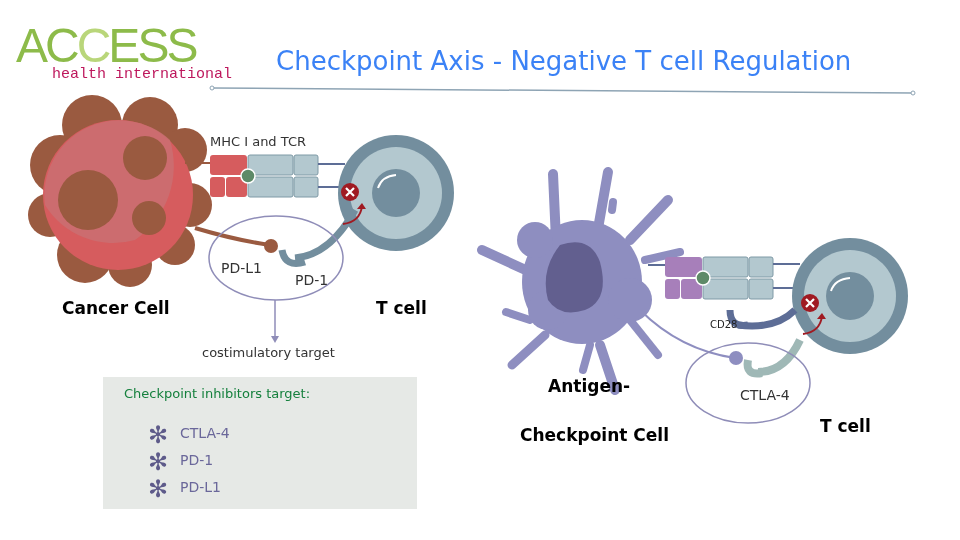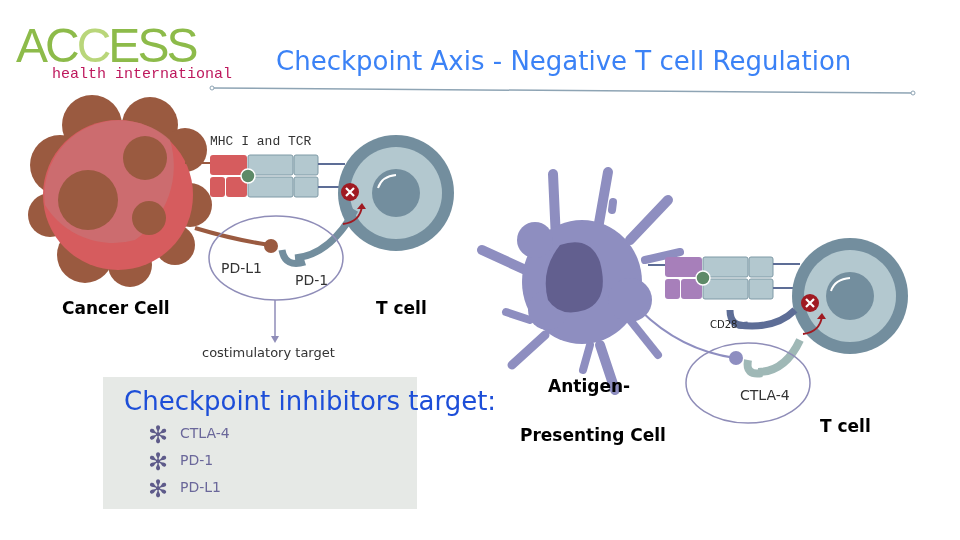--- a/index.html
+++ b/index.html
@@ -6,21 +6,21 @@
   body { width: 960px; height: 540px; background: #ffffff; position: relative; overflow: hidden; font-family: "DejaVu Sans", sans-serif; }
   .abs { position: absolute; }
   .logo-main { left: 16px; top: 22px; font-family: "Liberation Sans", sans-serif; font-size: 48px; letter-spacing: -3px; color: #8dbb4a; line-height: 48px; }
   .logo-main .c2 { color: #b9d67a; }
   .logo-sub { left: 52px; top: 66px; font-family: Liberation Mono, monospace; font-size: 15px; color: #be185d; }
   .title { left: 276px; top: 46px; font-family: "DejaVu Sans", sans-serif; font-size: 26px; color: #3b82f6; letter-spacing: 0px; }
   .label { font-family: "DejaVu Sans", sans-serif; color: #222; }
   .bold { font-weight: bold; font-size: 17px; color: #000000; }
   .small { font-size: 13px; color: #333; }
   .box { left: 103px; top: 377px; width: 314px; height: 132px; background: #e6e9e6; }
-  .box-title { left: 124px; top: 386px; font-size: 26px; color: #1d4ed8; }
+  .box-title { left: 124px; top: 386px; font-size: 13px; color: #15803d; }
   .box-item { left: 180px; font-size: 14px; color: #6a679a; }
   .asterisk { left: 148px; font-size: 24px; color: #5e5b8a; line-height: 20px; font-weight: bold; }
   svg { position: absolute; left: 0; top: 0; }
 </style>
 </head>
 <body>
 
 <div class="abs logo-main">
   <span>A</span><span>C</span><span class="c2">C</span><span>ESS</span>
 </div>
@@ -143,31 +143,31 @@
   <g>
     <circle cx="810" cy="303" r="9" fill="#a01a22"></circle>
     <path d="M 806 299 L 814 307 M 814 299 L 806 307" stroke="#fff" stroke-width="2.2"></path>
   </g>
   <path d="M 803 334 Q 820 332 822 316" stroke="#a01a22" stroke-width="2" fill="none"></path>
   <path d="M 817 319 L 822 313 L 826 319 Z" fill="#a01a22"></path>
 
   <ellipse cx="748" cy="383" rx="62" ry="40" fill="none" stroke="#8f8db8" stroke-width="1.5"></ellipse>
 </svg>
 
-<div class="abs label small" style="left:210px; top:134px; font-size:13px;font-family:Liberation Mono, monospace;">MHC I and TCR</div>
+<div class="abs label small" style="left:210px; top:134px; font-size:13px;">MHC I and TCR</div>
 <div class="abs label small" style="left:221px; top:260px; font-size:14px;">PD-L1</div>
 <div class="abs label small" style="left:295px; top:272px; font-size:14px;">PD-1</div>
 <div class="abs label small" style="left:202px; top:345px; font-size:13px;">costimulatory target</div>
 <div class="abs label bold" style="left:62px; top:298px;">Cancer Cell</div>
 <div class="abs label bold" style="left:376px; top:298px;">T cell</div>
 
 <div class="abs label" style="left:694px; top:319px; font-size:10px; color:#222;margin-left:16px;">CD28</div>
 <div class="abs label small" style="left:740px; top:387px; font-size:14px;">CTLA-4</div>
 <div class="abs label bold" style="left:548px; top:376px;">Antigen-</div>
-<div class="abs label bold" style="left:520px; top:425px;">Presenting Cell</div>
+<div class="abs label bold" style="left:520px; top:425px;">Checkpoint Cell</div>
 <div class="abs label bold" style="left:820px; top:416px;">T cell</div>
 
 <div class="abs box"></div>
 <div class="abs box-title">Checkpoint inhibitors target:</div>
 
 <div class="abs asterisk" style="top:425px;">✻</div>
 <div class="abs box-item" style="top:425px;">CTLA-4</div>
 <div class="abs asterisk" style="top:452px;">✻</div>
 <div class="abs box-item" style="top:452px;">PD-1</div>
 <div class="abs asterisk" style="top:479px;">✻</div>

